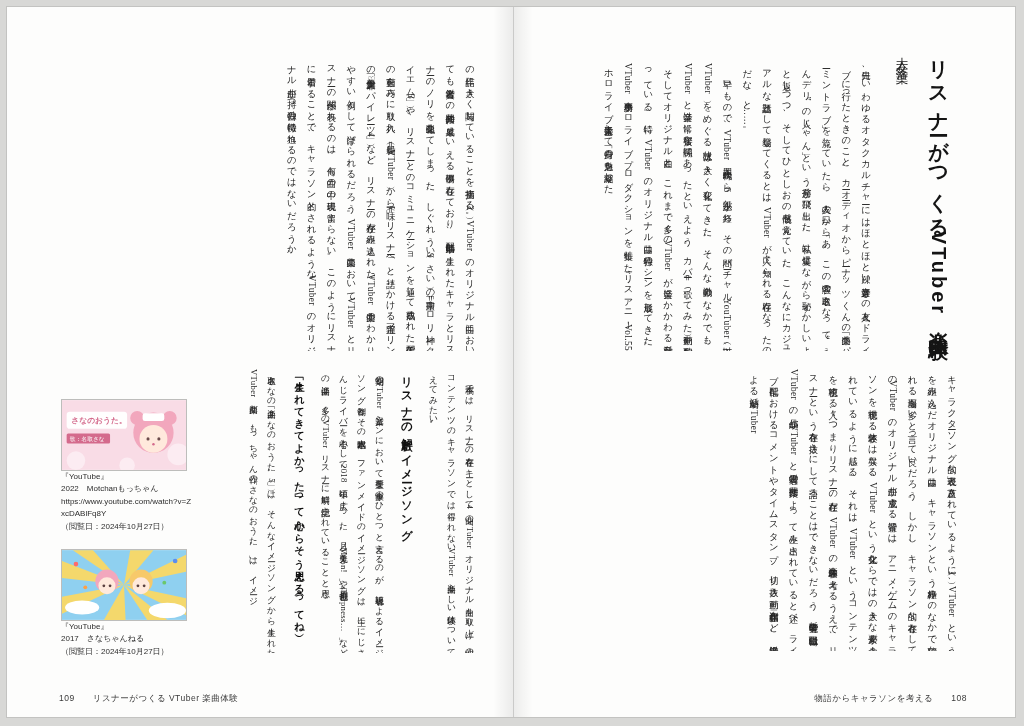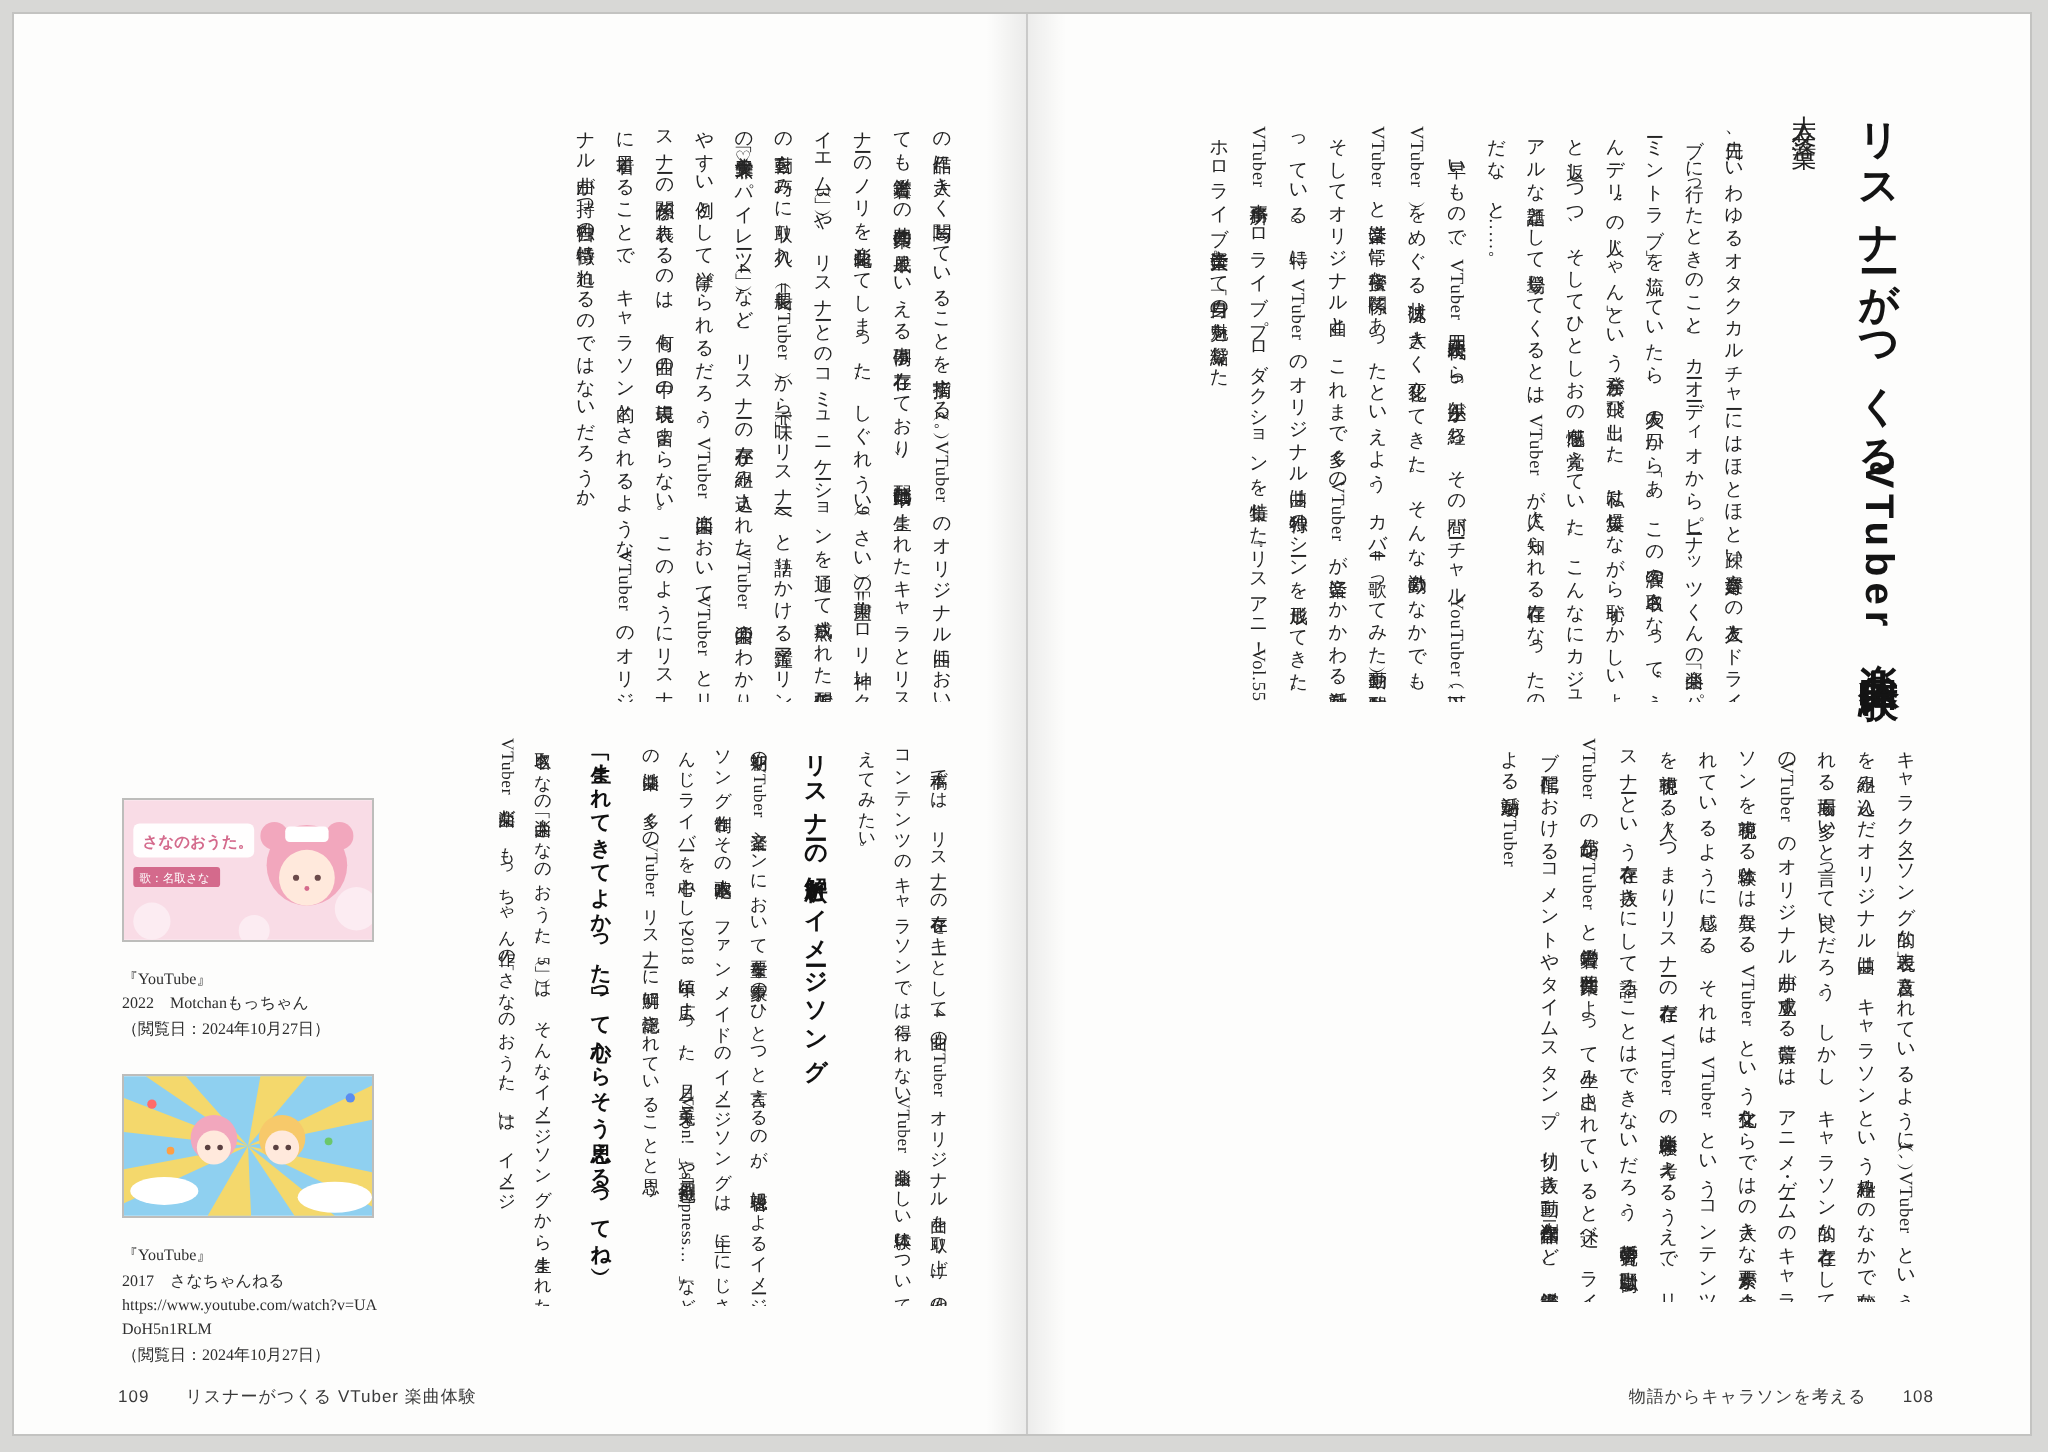--- a/index.html
+++ b/index.html
@@ -55,22 +55,22 @@
   .pull-quote{
     margin:4px 9px 0 9px;font-size:10.2px;font-weight:700;letter-spacing:0.8px;color:#111;
     font-family:"Liberation Sans","DejaVu Sans",sans-serif;
   }
 
   
   .ref-col{position:absolute;left:54px;top:392px;width:132px;}
   .ref{margin:0 0 16px 0;}
   .thumb{width:124px;height:70px;display:block;border:1px solid #bdbdbb;background:#fff;}
   .ref figcaption{
-    margin-top:13px;font-size:8px;line-height:1.55;color:#2d2d2d;
-    font-family:Liberation Serif, serif;
+    margin-top:0;font-size:8px;line-height:1.55;color:#2d2d2d;
+    font-family:Liberation Sans, sans-serif;
   }
   .ref .url{word-break:break-all;}
 
   
   .footer{position:absolute;bottom:12px;font-size:8.5px;color:#3a3a3a;letter-spacing:0.5px;text-align:right;}
   .footer-left{left:52px;}
   .footer-right{right:48px;margin-left:14px;}
   .footer .gap{display:inline-block;width:18px;}
 </style>
 </head>
@@ -123,20 +123,21 @@
         <circle cx="125" cy="50" r="2" fill="#6b4a4a"></circle>
         <circle cx="118" cy="57" r="1.6" fill="#d46a8c"></circle>
         <rect x="6" y="15" width="78" height="22" rx="4" fill="#ffffff" opacity="0.95"></rect>
         <text x="12" y="30" font-size="10" font-weight="bold" fill="#d46a8c">さなのおうた。</text>
         <rect x="6" y="43" width="56" height="13" rx="2" fill="#d46a8c"></rect>
         <text x="10" y="53" font-size="7.5" fill="#ffffff">歌：名取さな</text>
       </svg>
       <figcaption>
         <div>『YouTube』</div>
         <div>2022　Motchanもっちゃん</div>
+        <div class="url">https://www.youtube.com/watch?v=ZxcDABlFq8Y</div>
         <div>（閲覧日：2024年10月27日）</div>
       </figcaption>
     </figure>
 
     <figure class="ref">
       <svg class="thumb" viewBox="0 0 160 90" xmlns="http://www.w3.org/2000/svg">
         <rect width="160" height="90" fill="#8fd0f0"></rect>
         <g fill="#ffd95e" opacity="0.9">
           <path d="M80,45 L160,6 L160,28 Z"></path>
           <path d="M80,45 L160,62 L160,84 Z"></path>
@@ -158,21 +159,20 @@
         <circle cx="98" cy="46" r="1.8" fill="#5a4040"></circle>
         <circle cx="106" cy="46" r="1.8" fill="#5a4040"></circle>
         <circle cx="18" cy="18" r="3" fill="#ff6b6b"></circle>
         <circle cx="146" cy="14" r="3" fill="#5b8def"></circle>
         <circle cx="132" cy="42" r="2.5" fill="#6bc76b"></circle>
         <circle cx="30" cy="48" r="2.5" fill="#ff9f43"></circle>
       </svg>
       <figcaption>
         <div>『YouTube』</div>
         <div>2017　さなちゃんねる</div>
-        <div class="url">https://www.youtube.com/watch?v=UADoH5n1RLM</div>
         <div>（閲覧日：2024年10月27日）</div>
       </figcaption>
     </figure>
 
   </div>
 
   <div class="footer footer-left">
     <span>109</span><span class="gap"></span><span>リスナーがつくる VTuber 楽曲体験</span>
   </div>
   <div class="footer footer-right">

